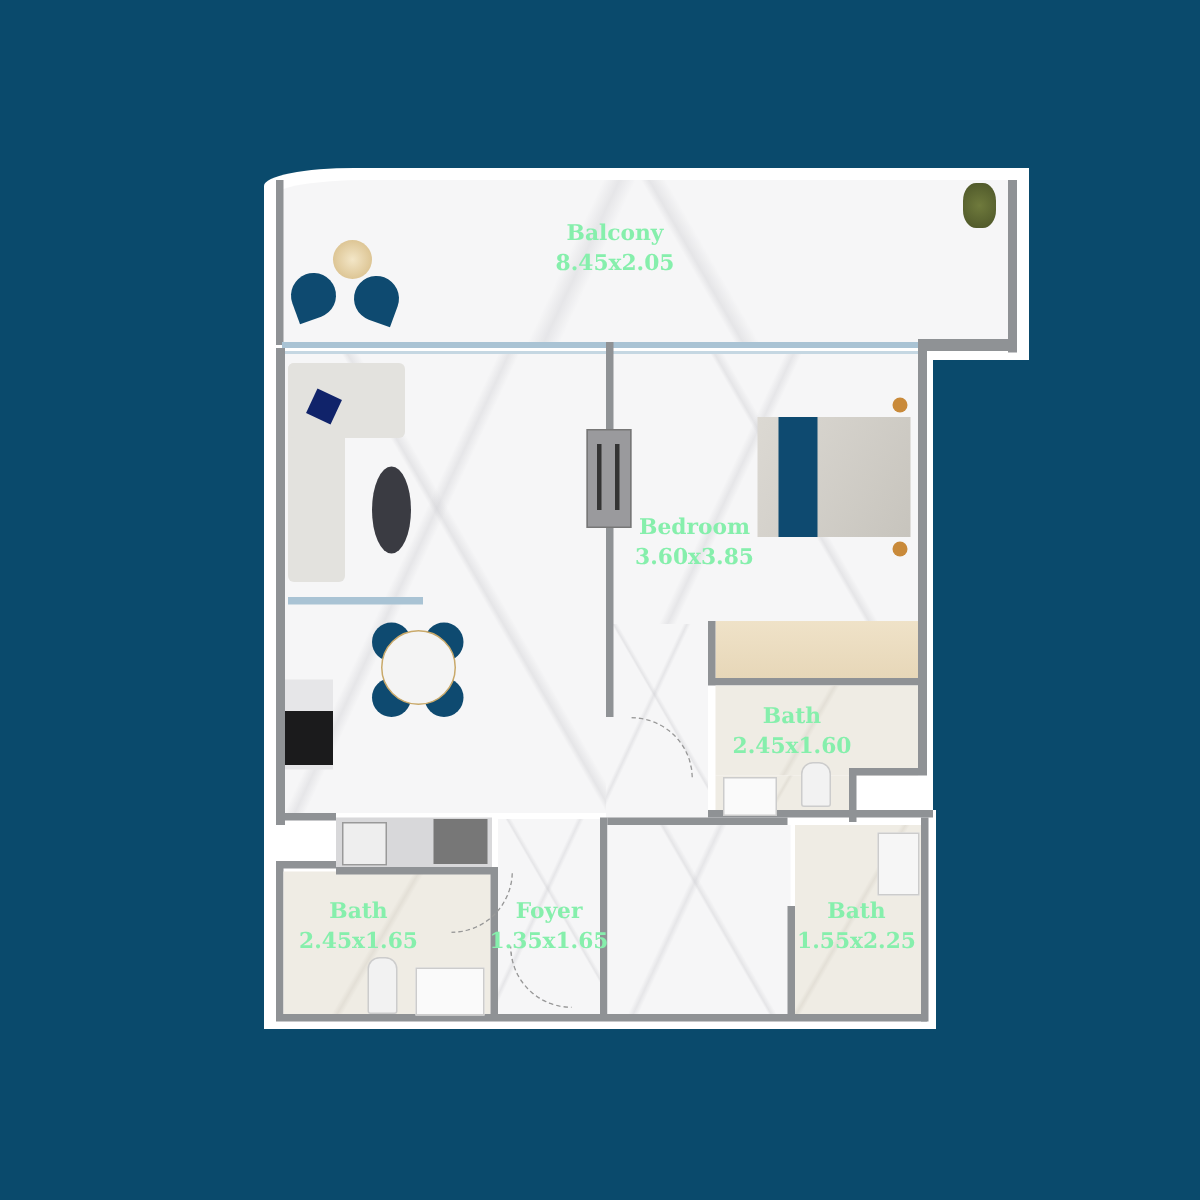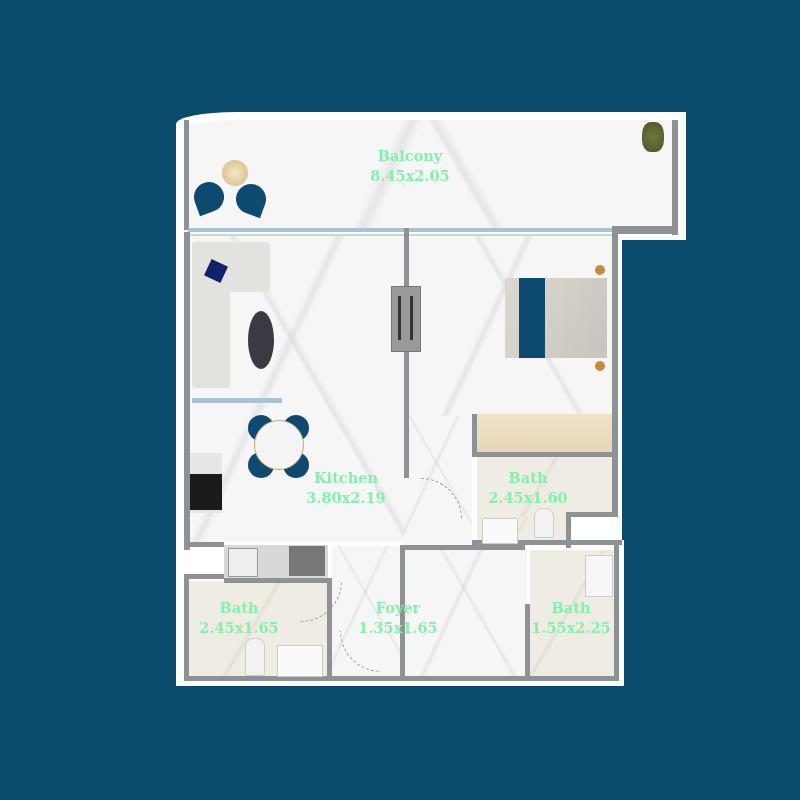--- a/index.html
+++ b/index.html
@@ -116,33 +116,33 @@
   <div class="abs" style="left:534px;top:508px;width:18px;height:28px;background:#f2f2f2;border:1px solid #ccc;border-radius:8px 8px 2px 2px;"></div>
   <div class="abs" style="left:482px;top:518px;width:34px;height:24px;background:#fafafa;border:1px solid #ccc;"></div>
   <div class="abs" style="left:245px;top:638px;width:18px;height:36px;background:#f2f2f2;border:1px solid #ccc;border-radius:8px 8px 2px 2px;"></div>
   <div class="abs" style="left:277px;top:645px;width:44px;height:30px;background:#fafafa;border:1px solid #ccc;"></div>
   <div class="abs" style="left:585px;top:555px;width:26px;height:40px;background:#f6f6f6;border:1px solid #ccc;"></div>
 
   <div class="label" style="left:410px;top:146px;">
     <span>Balcony</span>
     <span>8.45x2.05</span>
   </div>
-  <div class="label" style="left:346px;top:468px;">
-    <span>Kitchen</span>
-    <span>3.80x2.19</span>
+  <div class="label" style="left:463px;top:342px;">
+    <span>Bedroom</span>
+    <span>3.60x3.85</span>
   </div>
   <div class="label" style="left:528px;top:468px;">
     <span>Bath</span>
     <span>2.45x1.60</span>
   </div>
   <div class="label" style="left:239px;top:598px;">
     <span>Bath</span>
     <span>2.45x1.65</span>
   </div>
-  <div class="label" style="left:366px;top:598px;margin-left:32px;">
+  <div class="label" style="left:366px;top:598px;">
     <span>Foyer</span>
     <span>1.35x1.65</span>
   </div>
   <div class="label" style="left:571px;top:598px;">
     <span>Bath</span>
     <span>1.55x2.25</span>
   </div>
 </div>
 
 </body></html>

